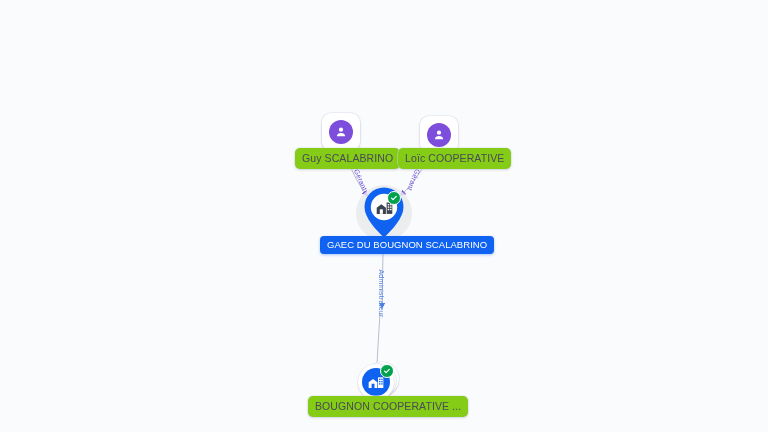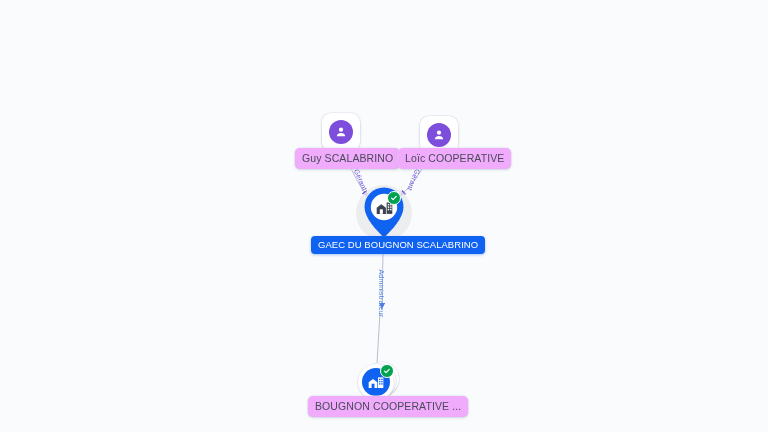--- a/index.html
+++ b/index.html
@@ -45,21 +45,21 @@
     background: #7d4ddb;
     display: flex;
     align-items: center;
     justify-content: center;
   }
   .person-avatar svg { display: block; }
 
   
   .node-label {
     position: absolute;
-    background: #f0abfc;
+    background: #84cc16;
     border-radius: 5px;
     box-shadow: 0 1px 3px rgba(40,50,90,0.16), 0 0 0 0.5px rgba(228,230,240,0.9);
     color: #4a4a58;
     font-size: 10.5px;
     line-height: 1;
     padding: 5px 7px 5px 7px;
     white-space: nowrap;
     letter-spacing: 0.1px;
   }
   .node-label.primary {
@@ -224,21 +224,21 @@
         <rect x="5.4" y="12.6" width="4.3" height="6.4" fill="#ffffff"></rect>
       </svg>
     </span>
     <span class="verified-badge" style="left:25px; top:5px;">
       <svg width="8" height="8" viewBox="0 0 12 12" fill="none">
         <path d="M2.3 6.2 L4.6 8.4 L9.4 3.6" stroke="#ffffff" stroke-width="1.9" stroke-linecap="round" stroke-linejoin="round"></path>
       </svg>
     </span>
   </div>
 
-  <div class="node-label primary" style="left:311px; top:236px;text-align:right;">GAEC DU BOUGNON SCALABRINO</div>
+  <div class="node-label primary" style="left:320px; top:236px;text-align:right;">GAEC DU BOUGNON SCALABRINO</div>
 
   <div class="coop-node" style="left:357px; top:360px;">
     <span class="coop-stack s1"></span>
     <span class="coop-stack s2"></span>
     <span class="coop-stack s3"></span>
     <span class="coop-circle">
       <svg width="16" height="14" viewBox="0 0 24 20" fill="#ffffff">
         <path d="M1 19 L1 10.5 L7.5 5.5 L14 10.5 L14 19 Z"></path>
         <rect x="15" y="3" width="8" height="16"></rect>
         <rect x="16.6" y="5" width="2.1" height="2.1" fill="#1062f0"></rect>

